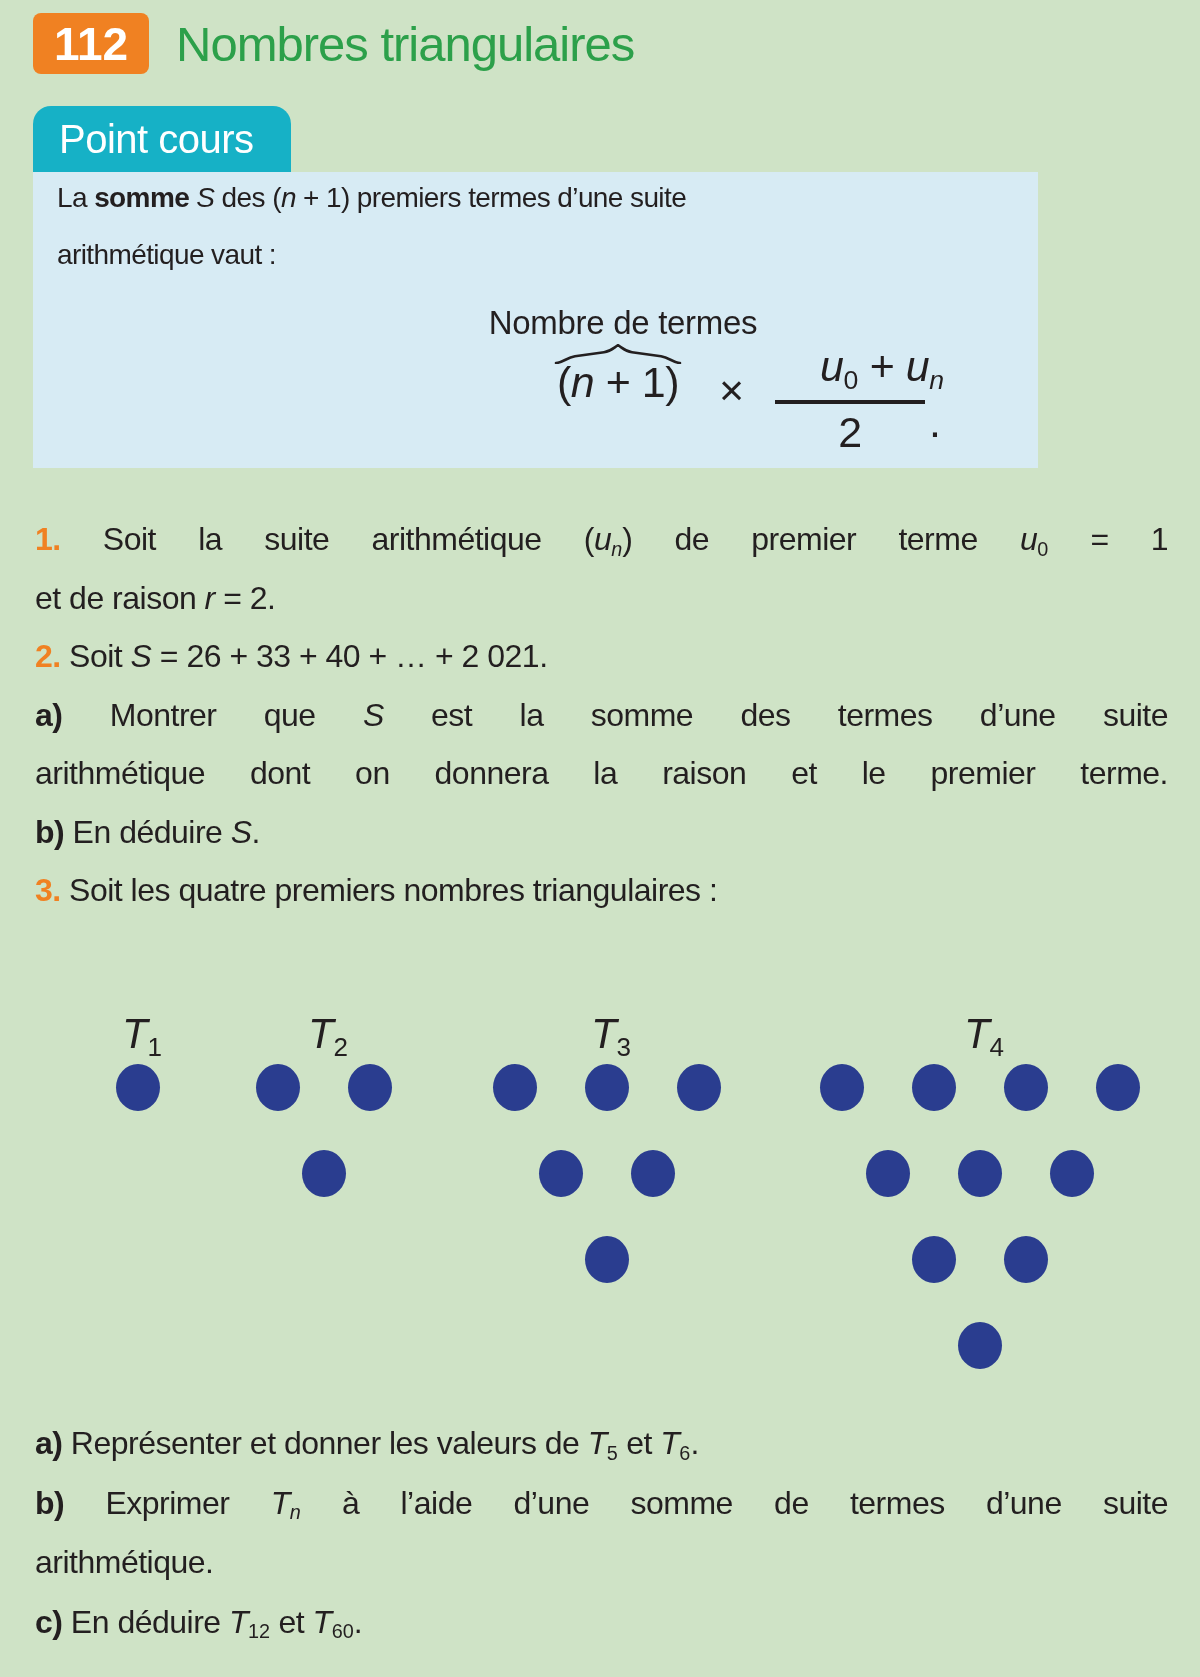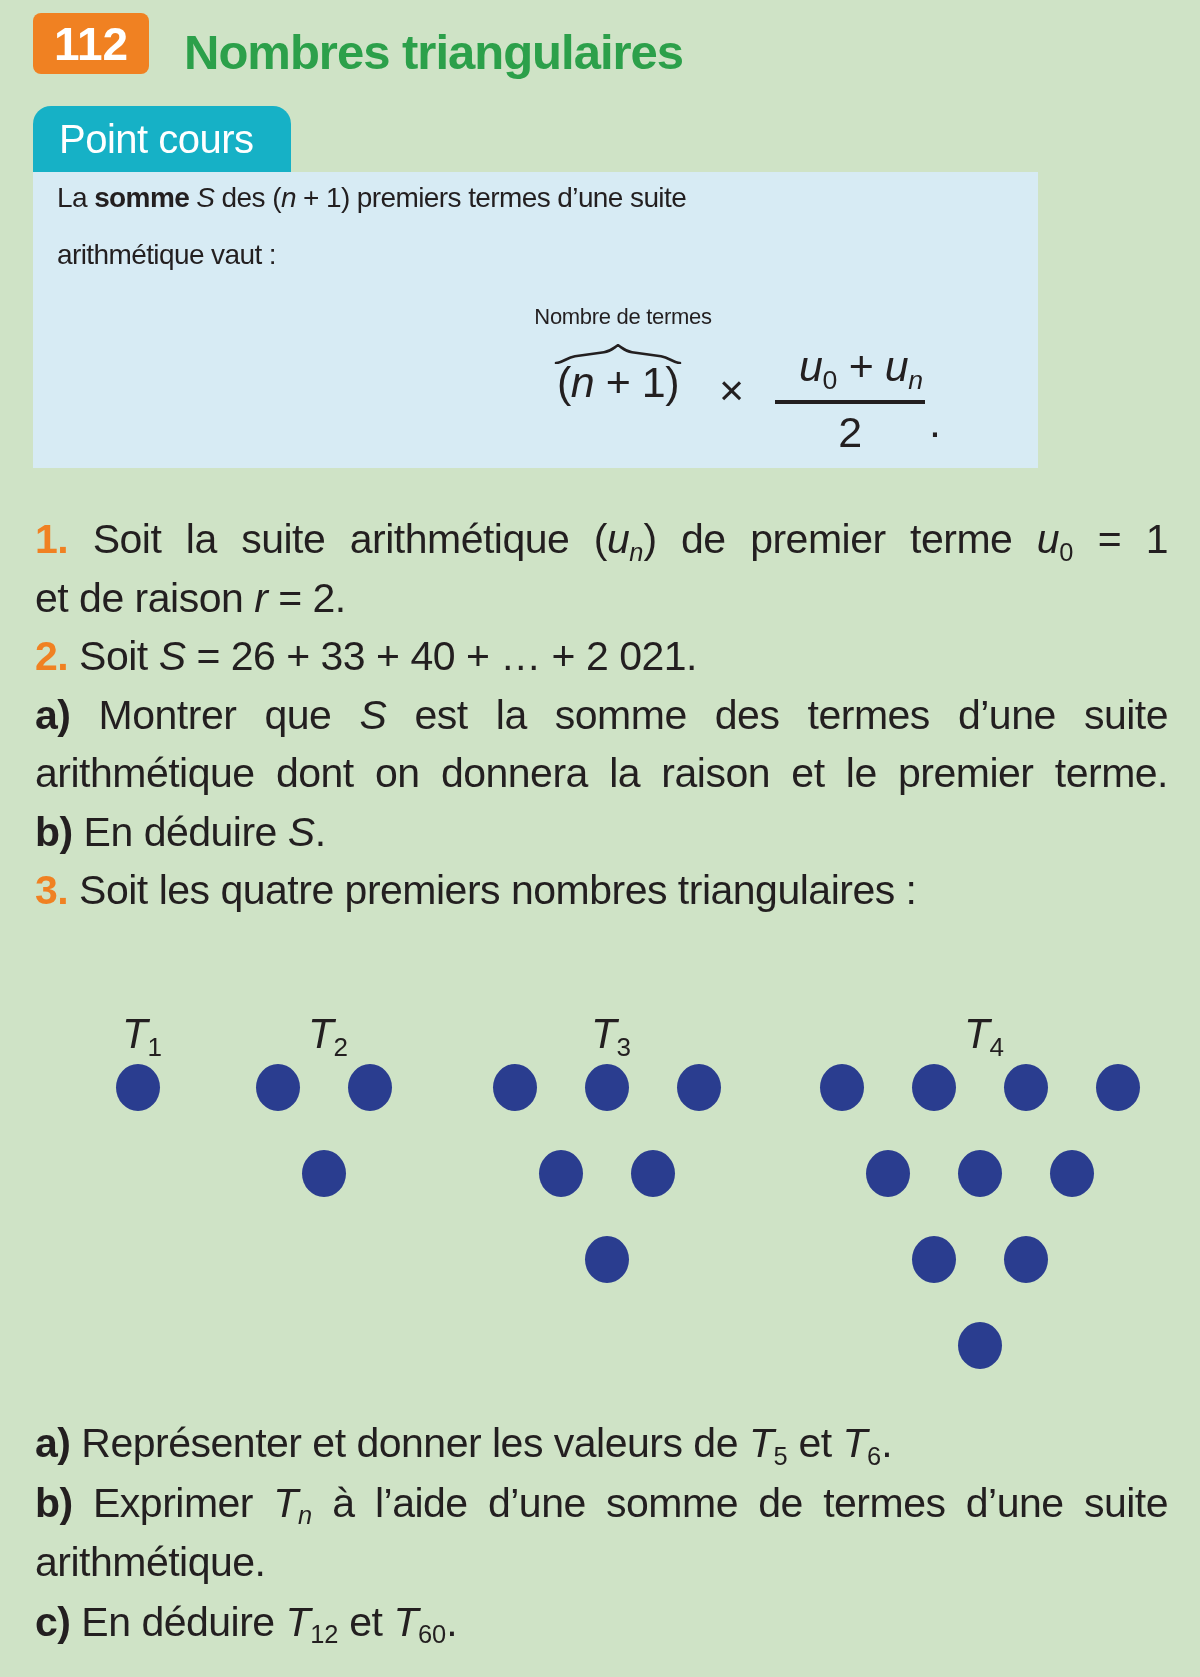--- a/index.html
+++ b/index.html
@@ -8,52 +8,52 @@
   }
   html,body{margin:0;padding:0;}
   body{background:#fff;font-family:"Liberation Sans",sans-serif;}
   .page{position:relative;width:1200px;height:1677px;background:var(--background);
         color:var(--text);overflow:hidden;}
 
   
   .num-badge{position:absolute;left:33px;top:13px;width:116px;height:61px;
     background:var(--number-orange);border-radius:8px;color:#fff;font-size:46px;font-weight:700;
     display:flex;align-items:center;justify-content:center;letter-spacing:0;}
-  .title{position:absolute;left:176px;top:16px;margin:8px;font-size:49px;font-weight:700;
+  .title{position:absolute;left:176px;top:16px;margin:0;font-size:49px;font-weight:400;
     color:var(--title-green);letter-spacing:-1px;white-space:nowrap;}
 
   
   .point-badge{position:absolute;left:33px;top:106px;width:258px;height:66px;
     background:var(--badge-teal);border-radius:18px 18px 0 0;color:#fff;font-weight:400;
     font-size:40px;display:flex;align-items:center;padding-left:26px;box-sizing:border-box;
     letter-spacing:-0.5px;}
   .cours-box{position:absolute;left:33px;top:172px;width:1005px;height:296px;
     background:var(--panel-blue);}
   .fxline{position:absolute;font-size:28px;letter-spacing:-0.6px;white-space:nowrap;line-height:1.2;}
   #fx-line1{left:24px;top:9px;}
   #fx-line2{left:24px;top:66px;}
   #fx-brace-label{position:absolute;left:590px;top:132px;transform:translateX(-50%);
-    font-size:22px;letter-spacing:-0.3px;white-space:nowrap;}
+    font-size:33px;letter-spacing:-0.3px;white-space:nowrap;}
   #fx-brace{position:absolute;left:520px;top:172px;width:130px;height:20px;}
   .fx{position:absolute;font-size:43px;letter-spacing:-0.5px;white-space:nowrap;line-height:1.15;}
   #fx-lhs{left:22px;top:180px;}
   #fx-paren{left:515px;top:186px;width:140px;text-align:center;}
   #fx-times{left:686px;top:194px;}
-  #fx-num{left:743px;top:170px;width:170px;text-align:center;}
+  #fx-num{left:764px;top:170px;width:170px;text-align:center;}
   #fx-bar{position:absolute;left:742px;top:228px;width:150px;height:4px;background:var(--text);}
   #fx-den{left:742px;top:236px;width:150px;text-align:center;}
   #fx-period{left:896px;top:226px;}
 
   
   .textblock{position:absolute;left:35px;width:1133px;}
   #main-text{top:510px;}
   #footer-text{top:1414px;}
   #main-text .line{height:58.5px;line-height:58.5px;}
   #footer-text .line{height:59.5px;line-height:59.5px;}
-  .line{font-size:41px;letter-spacing:-0.5px;white-space:nowrap;overflow:visible;}
+  .line{font-size:32px;letter-spacing:-0.5px;white-space:nowrap;overflow:visible;}
   .line.justify{white-space:normal;text-align:justify;text-align-last:justify;}
 
   
   .s-i{font-style:italic;}
   .s-b{font-weight:700;}
   .s-num{font-weight:700;color:var(--number-orange);}
   .s-sub{font-size:0.62em;position:relative;top:0.3em;letter-spacing:0;}
   .s-isub{font-size:0.62em;position:relative;top:0.3em;font-style:italic;letter-spacing:0;}
 
   

